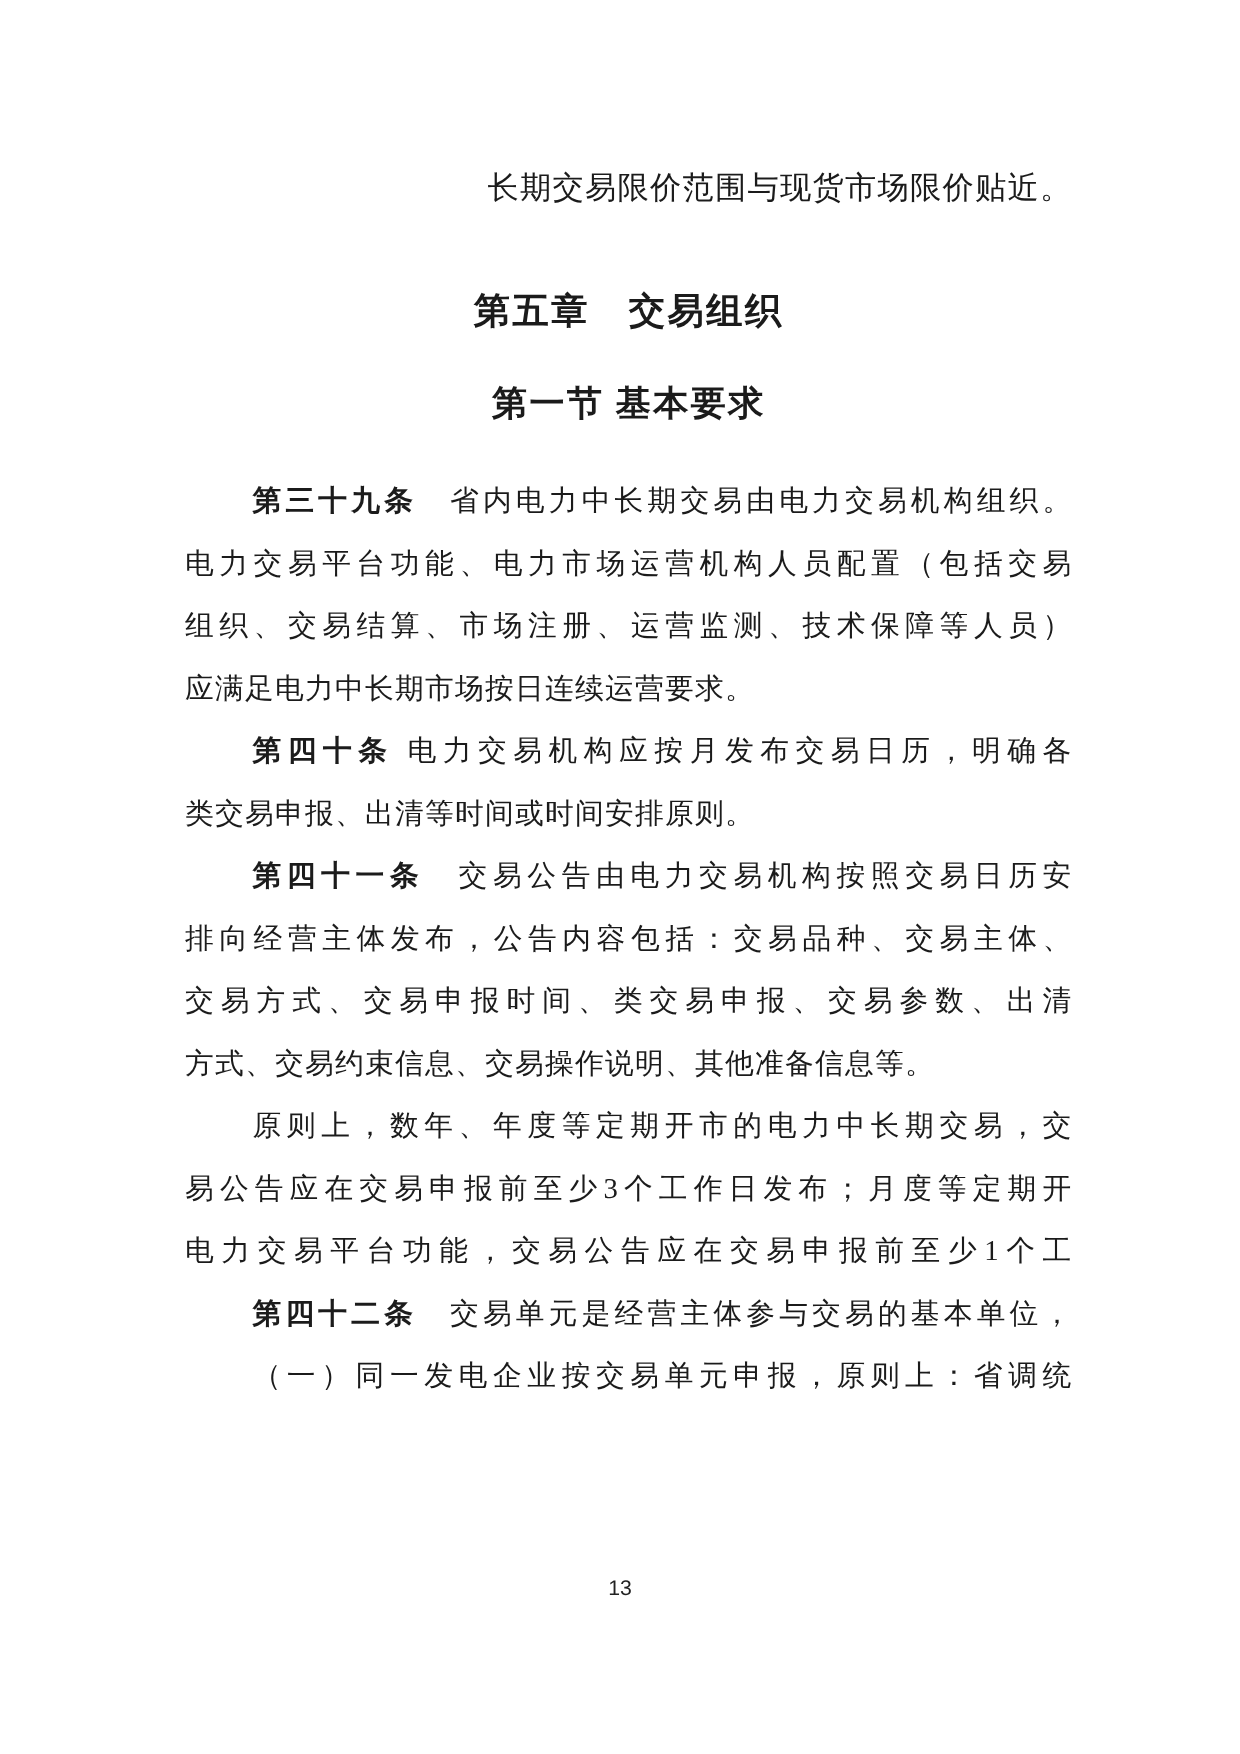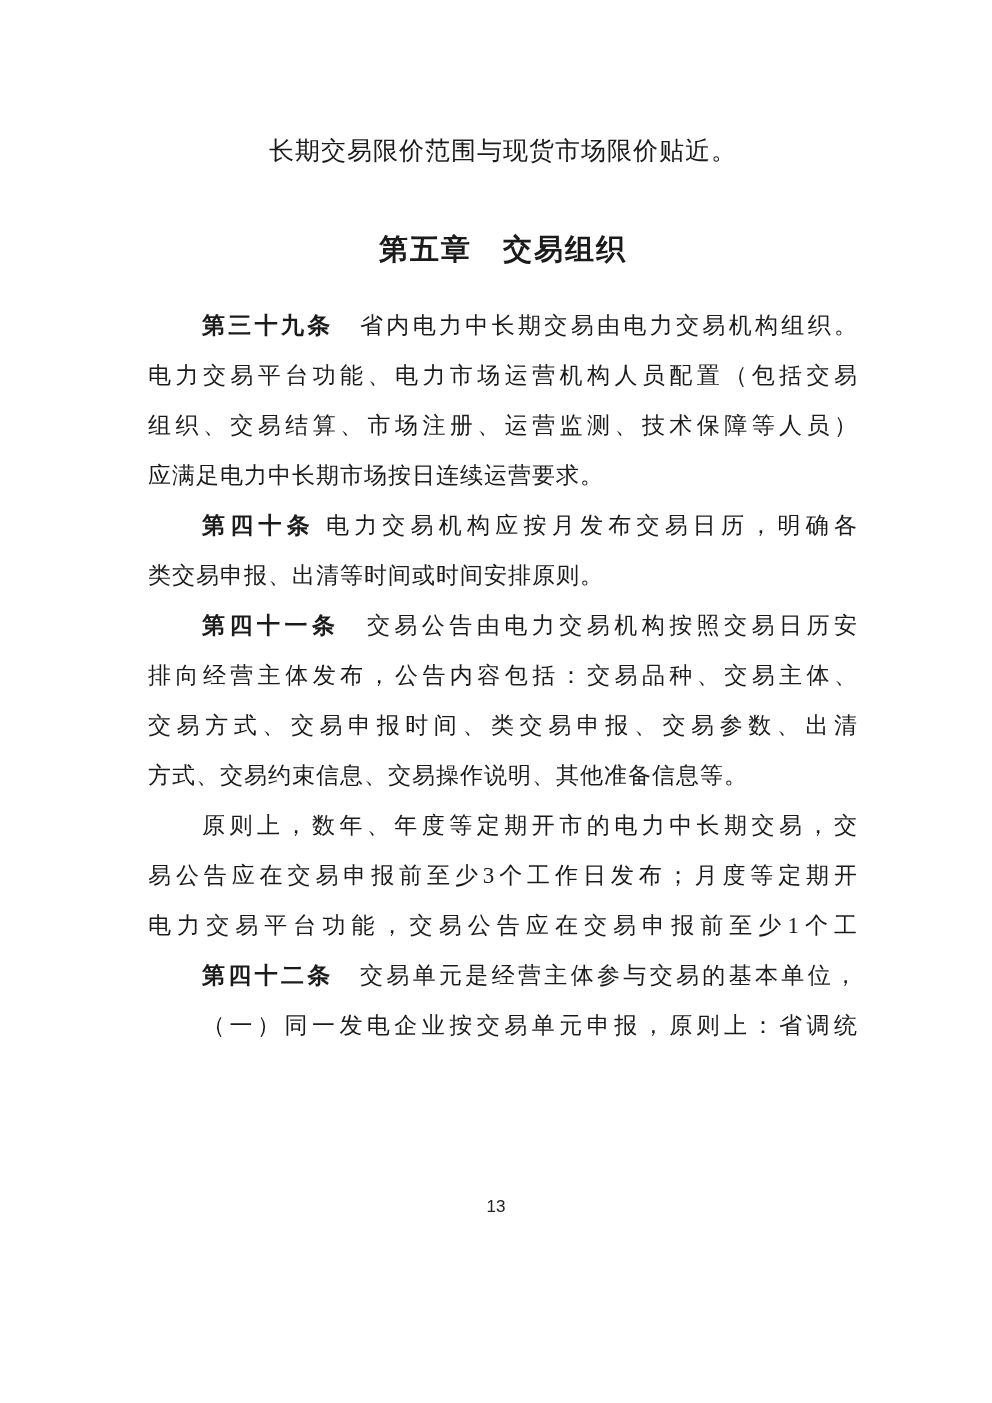--- a/index.html
+++ b/index.html
@@ -20,21 +20,21 @@
     position: absolute;
     left: 148px;
     top: 126px;
     width: 710px;
   }
   .cont-line {
     height: 50px;
     line-height: 50px;
     font-size: 25px;
     letter-spacing: 1px;
-    text-align: center;
+    text-align: right;
   }
   .chapter {
     margin-top: 48px;
     height: 50px;
     line-height: 50px;
     text-align: center;
     font-size: 29px;
     font-weight: bold;
     letter-spacing: 2px;
     font-family: "Liberation Sans", "DejaVu Sans", sans-serif;
@@ -64,21 +64,21 @@
     text-align-last: justify;
   }
   .line.indent {
     text-indent: 54px;
   }
   .art {
     font-weight: bold;
   }
   .pagenum {
     position: absolute;
-    top: 1192px;
+    top: 1256px;
     left: 0;
     width: 100%;
     height: 30px;
     line-height: 30px;
     text-align: center;
     font-size: 17px;
     color: #222222;
     font-family: "Liberation Sans", "DejaVu Sans", sans-serif;
   }
 </style>
@@ -89,20 +89,23 @@
   <div class="content">
 
     <div class="cont-line">
       <span>长期交易限价范围与现货市场限价贴近。</span>
     </div>
 
     <div class="chapter">
       <span>第五章　交易组织</span>
     </div>
 
+    <div class="section">
+      <span>第一节 基本要求</span>
+    </div>
 
     <div class="bodytext">
 
       <div class="line indent fill"><b class="art">第三十九条</b><span>　省内电力中长期交易由电力交易机构组织。</span></div>
 
       <div class="line fill"><span>电力交易平台功能、电力市场运营机构人员配置（包括交易</span></div>
 
       <div class="line fill"><span>组织、交易结算、市场注册、运营监测、技术保障等人员）</span></div>
 
       <div class="line"><span>应满足电力中长期市场按日连续运营要求。</span></div>

